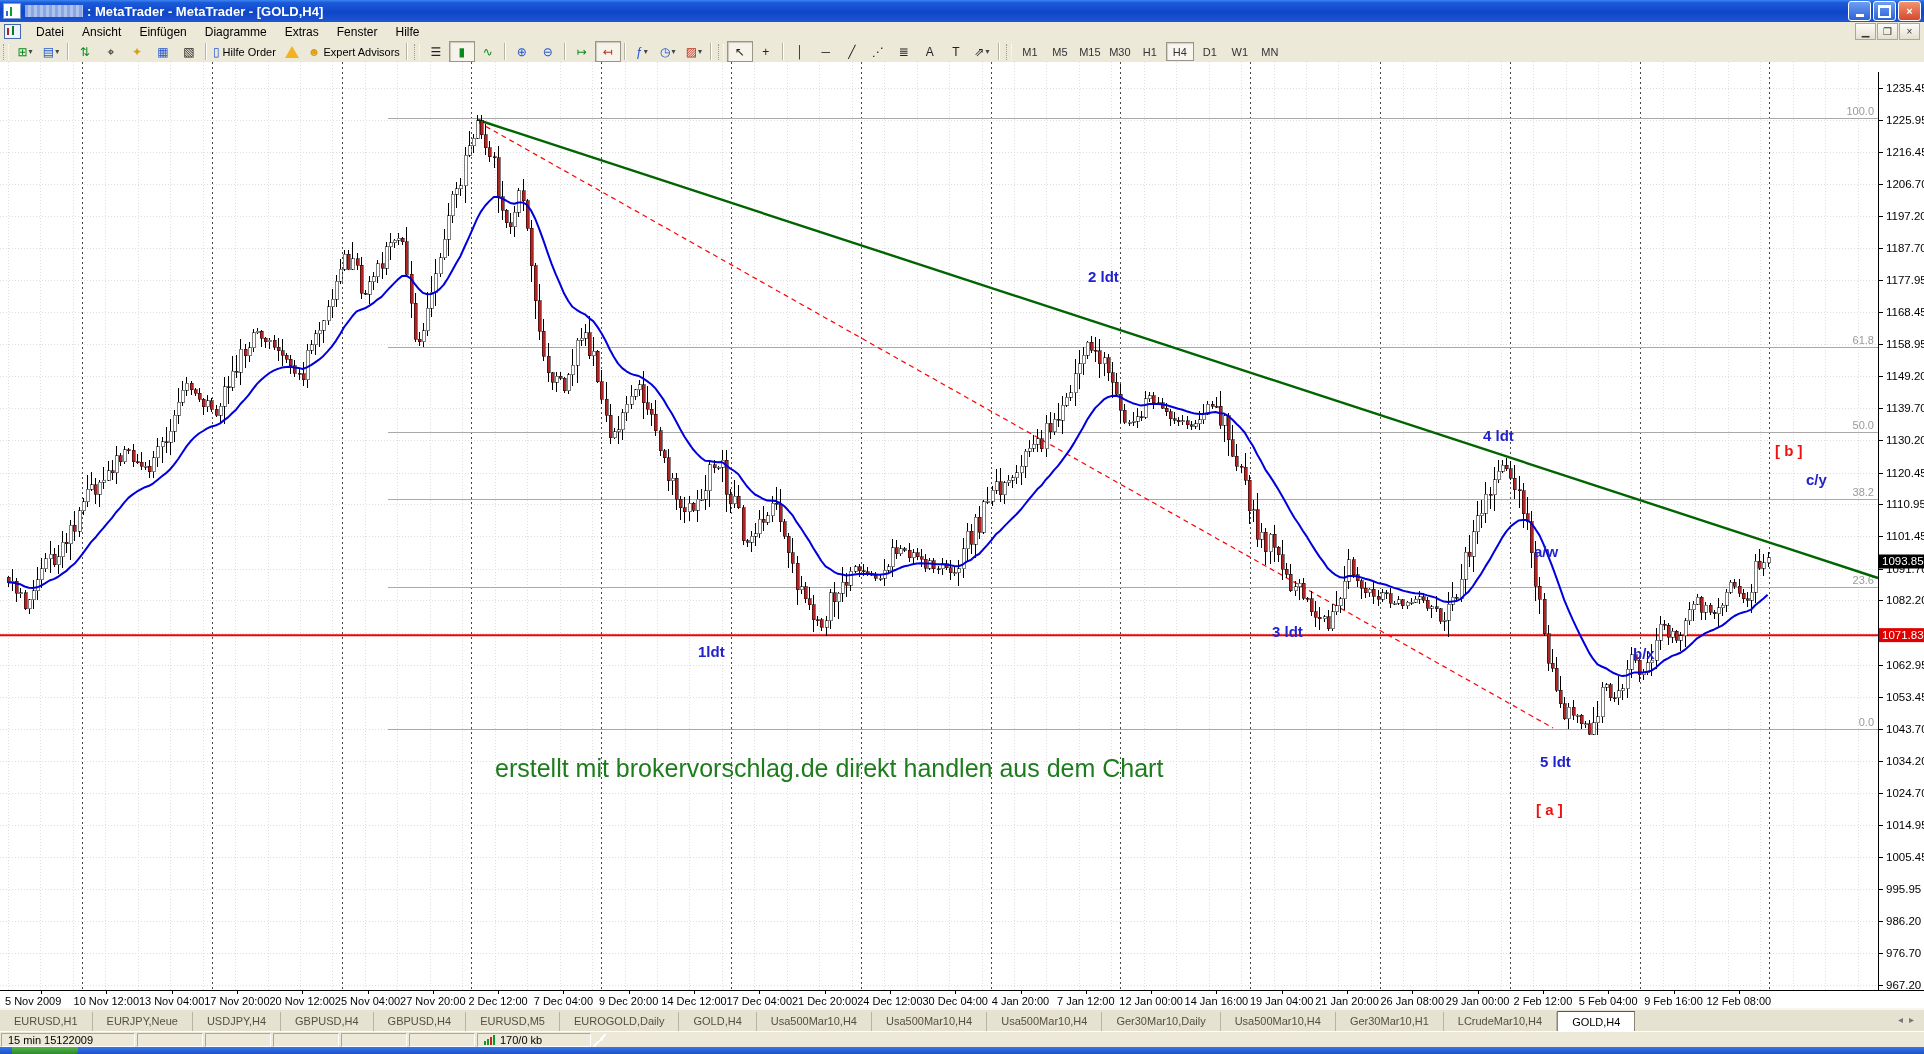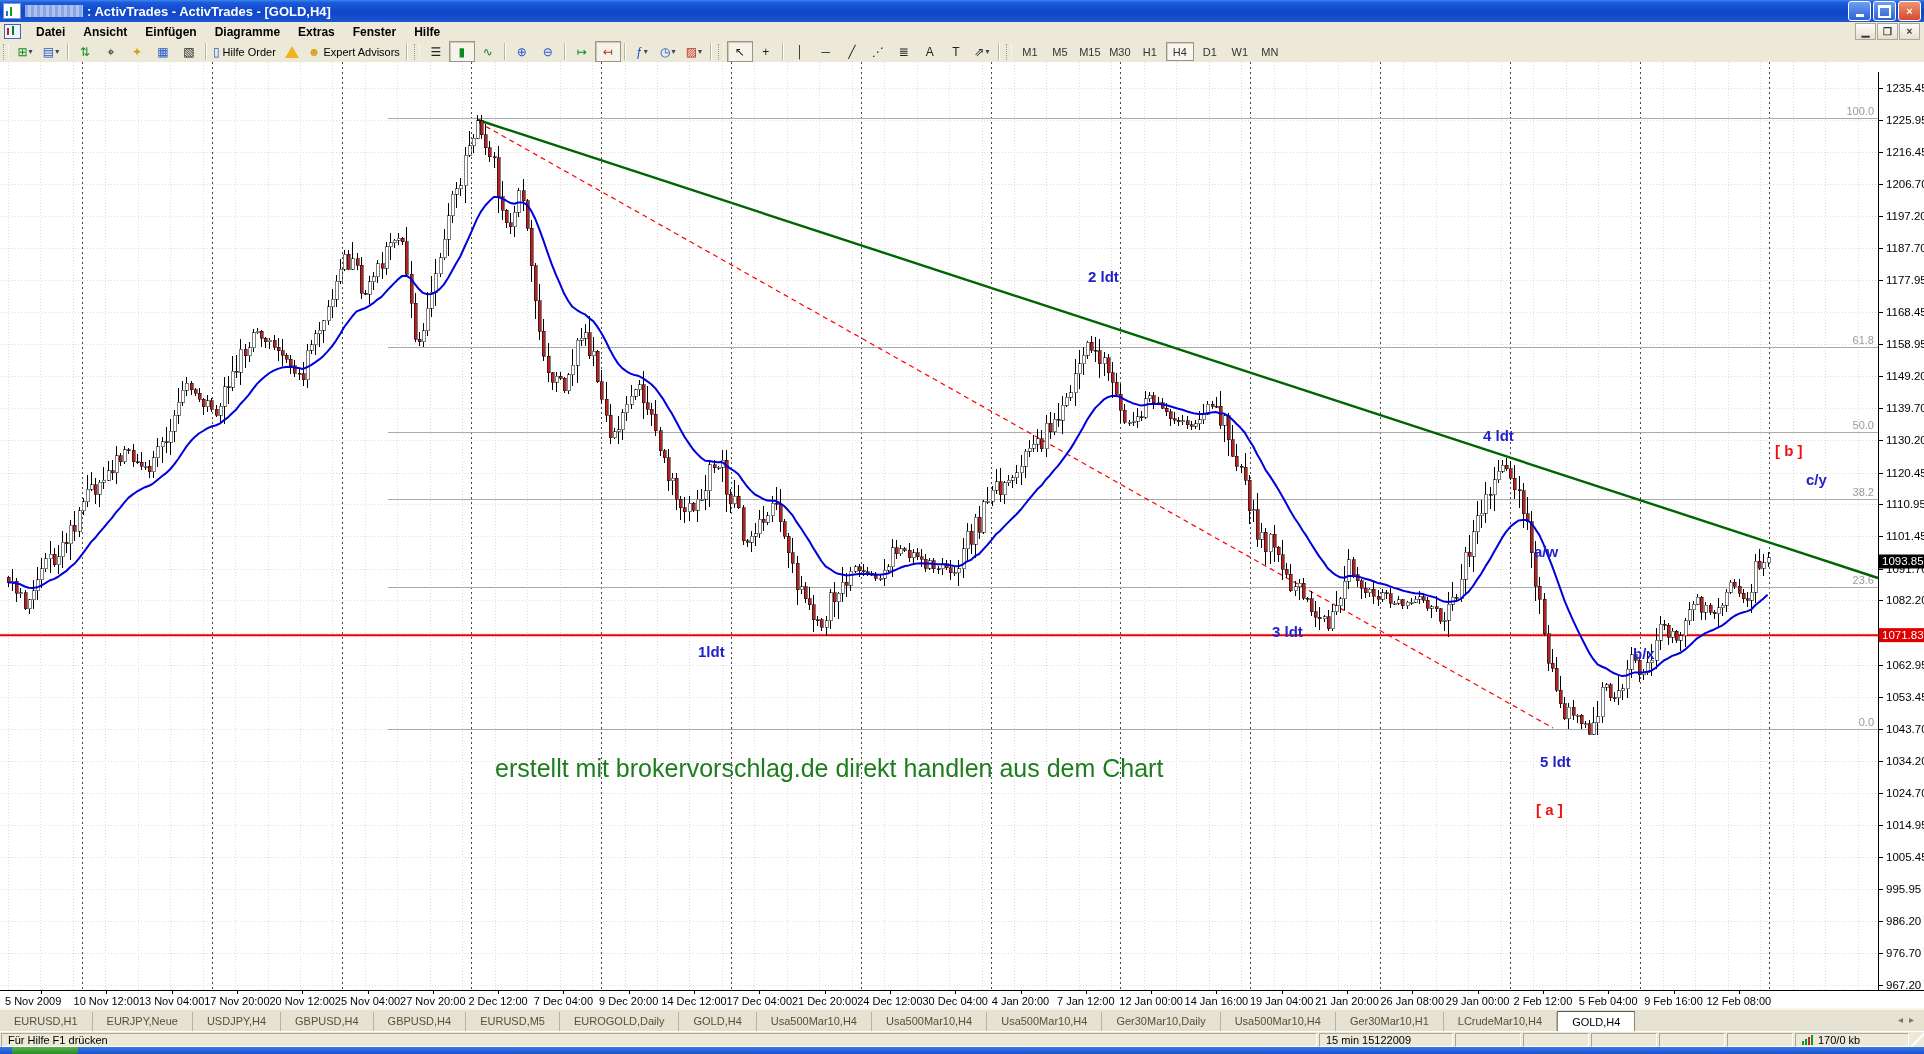--- a/index.html
+++ b/index.html
@@ -17,21 +17,21 @@
     background:repeating-linear-gradient(90deg,#9db7e8 0 3px,#c8d8f4 3px 6px);opacity:.85;}
   .title-btns{margin-left:auto;display:flex;gap:2px;padding-right:3px;}
   .tbtn{width:21px;height:18px;border:1px solid #fff;border-radius:3px;
     background:linear-gradient(180deg,#6f9ef2,#2b63d8);display:flex;align-items:center;justify-content:center;
     color:#fff;font-size:11px;font-weight:bold;}
   .tbtn.close{background:linear-gradient(180deg,#f0946e,#d6492f);}
   .ico-min{display:block;width:8px;height:3px;background:#fff;margin-top:9px;}
   .ico-max{display:block;width:9px;height:8px;border:2px solid #fff;border-top-width:3px;}
   
   .menubar{position:absolute;left:0;top:22px;width:1924px;height:19px;background:#ece9d8;
-    border-bottom:1px solid #d8d4c4;display:flex;align-items:center;font-size:12px;color:#000;font-weight:bold;}
+    border-bottom:1px solid #d8d4c4;display:flex;align-items:center;font-size:12px;color:#000;}
   .child-icon{width:15px;height:13px;margin:0 6px 0 4px;border:1px solid #4466aa;background:#eef4ff;position:relative;}
   .child-icon:before{content:"";position:absolute;left:2px;top:3px;width:2px;height:7px;background:#b02020;}
   .child-icon:after{content:"";position:absolute;left:7px;top:1px;width:2px;height:9px;background:#0a7a2a;}
   .menu-item{padding:2px 9px;cursor:default;}
   .menu-win-btns{margin-left:auto;display:flex;gap:1px;padding-right:4px;}
   .mwb{width:19px;height:15px;border:1px solid #aca899;background:linear-gradient(180deg,#fdfcf9,#e4e0cf);
     font-size:10px;display:flex;align-items:center;justify-content:center;color:#333;}
   
   .toolbar{position:absolute;left:0;top:41px;width:1924px;height:21px;background:#ece9d8;
     border-bottom:1px solid #c8c4b4;display:flex;align-items:center;font-size:11px;}
@@ -78,21 +78,21 @@
     background:linear-gradient(180deg,#56b44e,#2d8a28);border-radius:0 0 3px 0;}
 </style>
 </head>
 <body>
 
 <div id="app">
 
   <div class="titlebar">
     <span class="app-icon"></span>
     <span class="redacted"></span>
-    <span>: ActivTrades - ActivTrades - [GOLD,H4]</span>
+    <span>: MetaTrader - MetaTrader - [GOLD,H4]</span>
     <span class="title-btns">
       <span class="tbtn">
           <span class="ico-min"></span>
         </span>
       <span class="tbtn">
           <span class="ico-max"></span>
         </span>
       <span class="tbtn close">×</span>
     </span>
   </div>
@@ -1364,21 +1364,20 @@
         <span class="tab">LCrudeMar10,H4</span>
         <span class="tab active">GOLD,H4</span>
       </span>
     <span class="tab-arrows">
       <span>◂</span>
       <span>▸</span>
     </span>
   </div>
 
   <div class="statusbar">
-    <span class="cell grow">Für Hilfe F1 drücken</span>
     <span class="cell" style="min-width:120px">15 min 15122009</span>
     <span id="status-empty" style="display:flex;">
         <span class="cell" style="min-width: 52px;"></span>
         <span class="cell" style="min-width: 52px;"></span>
         <span class="cell" style="min-width: 52px;"></span>
         <span class="cell" style="min-width: 52px;"></span>
         <span class="cell" style="min-width: 52px;"></span>
       </span>
     <span class="cell" style="min-width:100px">
       <span class="conn-bars">

